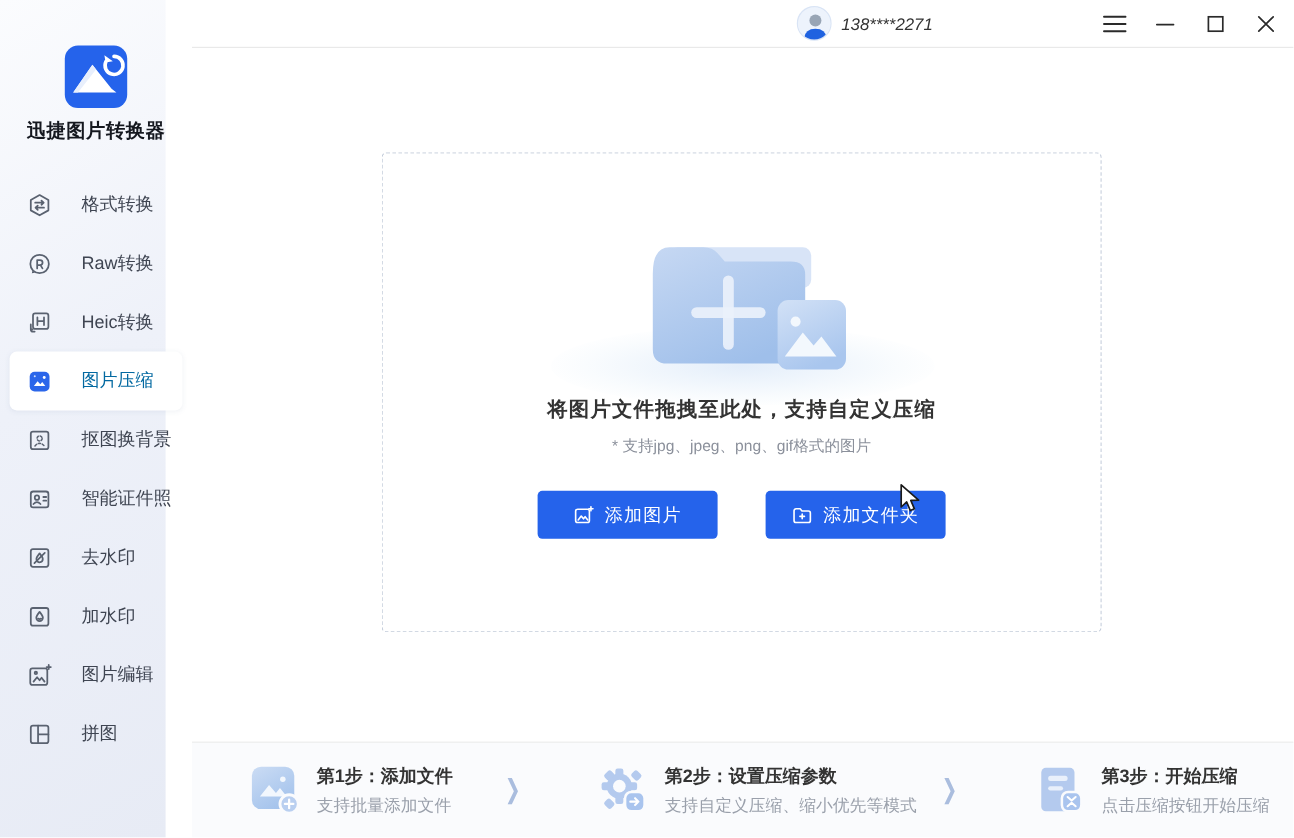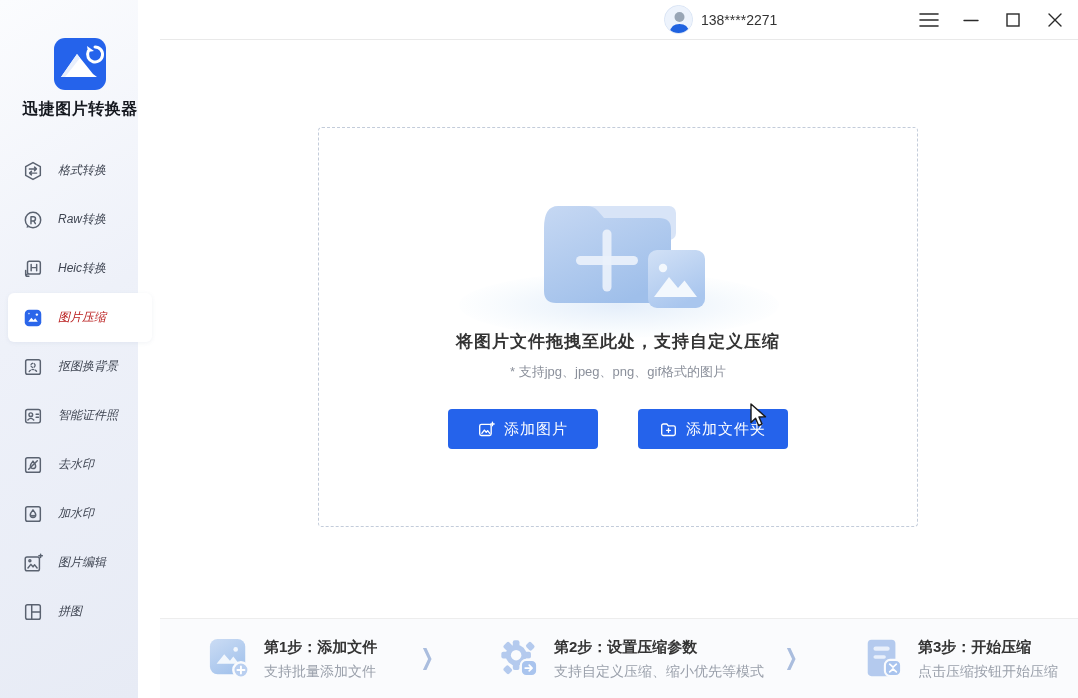--- a/index.html
+++ b/index.html
@@ -18,29 +18,29 @@
   .app-title {
     position:absolute; top:99px; width:160px; text-align:center;
     font-size:16px; font-weight:bold; color:#15181f; letter-spacing:.5px;
   }
   .menu { position:absolute; top:146px; left:0; width:160px; }
   .menu-item {
     height:49px; margin:0 8px; padding-left:14px; border-radius:6px;
     display:flex; align-items:center; cursor:pointer;
   }
   .menu-item .mi-icon { width:22px; height:22px; flex:0 0 22px; display:flex; }
-  .menu-item .mi-label { margin-left:14px; font-size:12px; color:#3f4552; white-space:nowrap;font-style:italic; }
+  .menu-item .mi-label { margin-left:24px; font-size:15px; color:#3f4552; white-space:nowrap; }
   .menu-item.active { background:#ffffff; box-shadow:0 1px 4px rgba(80,100,140,.08); }
-  .menu-item.active .mi-label { color:#b91c1c; }
+  .menu-item.active .mi-label { color:#0369a1; }
   
   .titlebar {
     position:absolute; left:160px; top:0; width:918px; height:40px;
     background:#ffffff; border-bottom:1px solid #e9e9e9;
   }
-  .user { position:absolute; left:504px; top:5px; display:flex; align-items:center; cursor:pointer; }
+  .user { position:absolute; left:504px; top:5px; display:flex; align-items:center; cursor:pointer;font-style:italic; }
   .avatar { width:29px; height:29px; border-radius:50%; border:1px solid #d9e4f5; overflow:hidden; background:#edf3fc; }
   .phone { margin-left:8px; font-size:14px; color:#333; }
   .win-controls { position:absolute; right:8px; top:0; height:40px; display:flex; align-items:center; }
   .win-btn { width:30px; height:30px; margin-left:12px; display:flex; align-items:center; justify-content:center; cursor:pointer; }
   
   .main { position:absolute; left:160px; top:41px; width:918px; height:577px; background:#fff; }
   .dropzone {
     position:absolute; left:158px; top:86px; width:600px; height:400px;
     border:1px dashed #c3ccda; border-radius:4px;
   }

